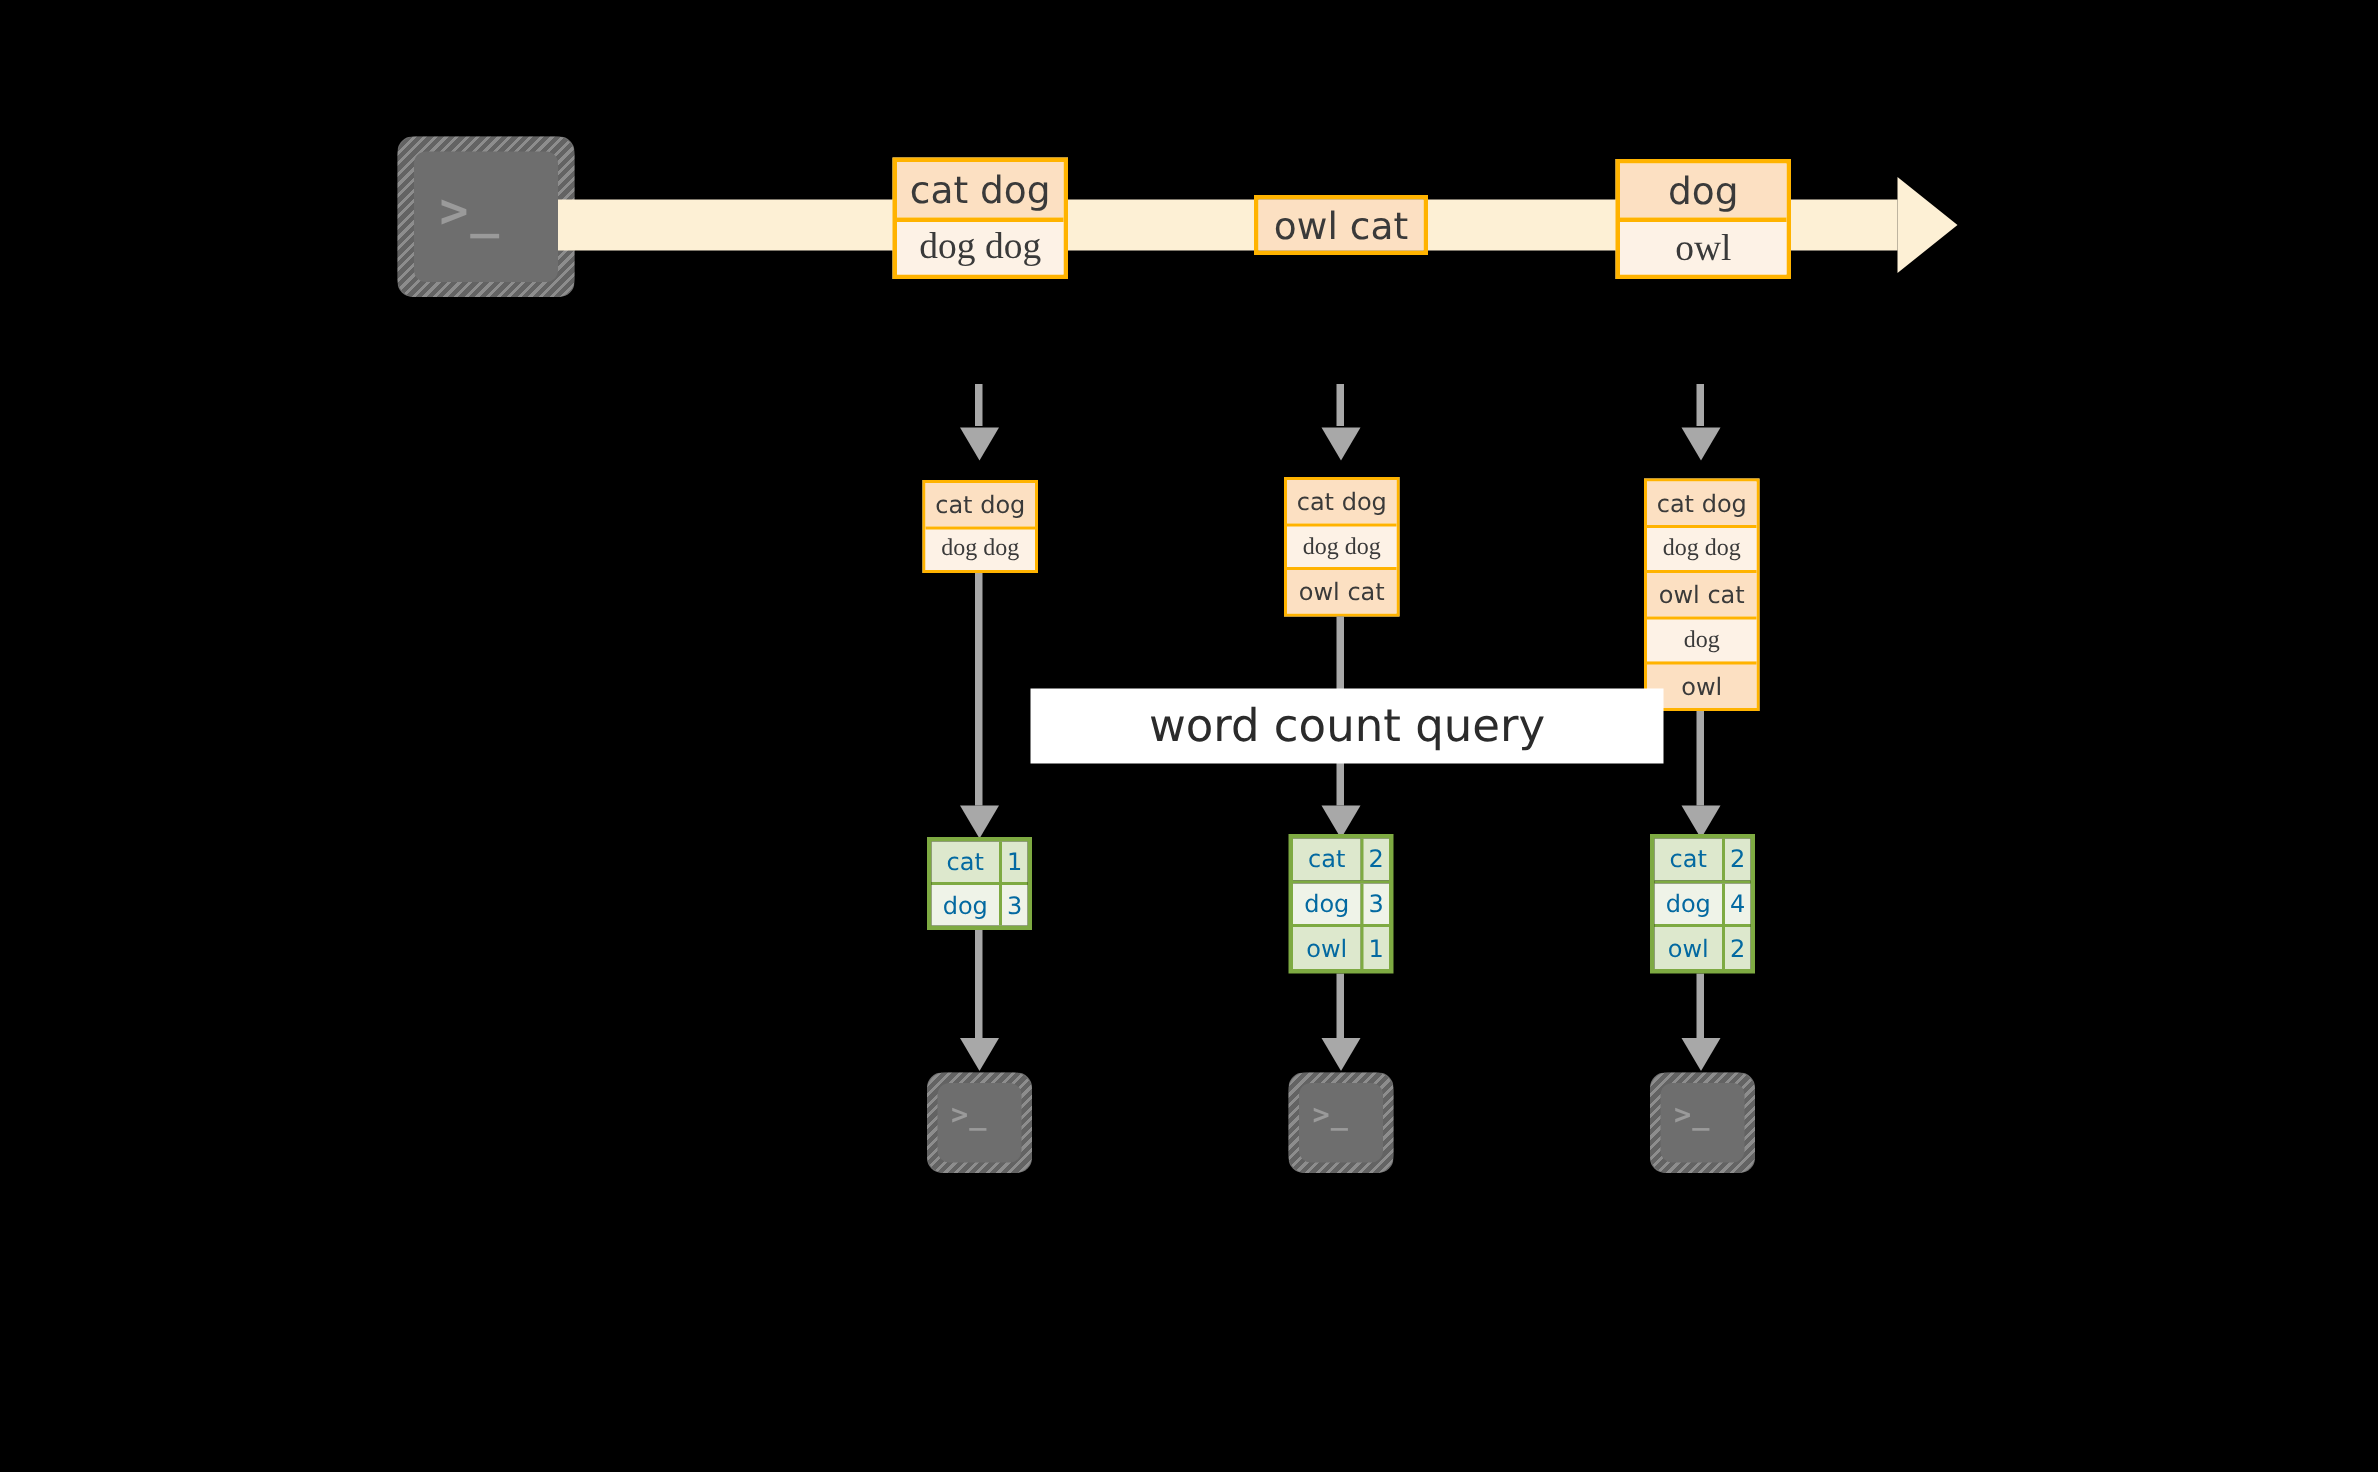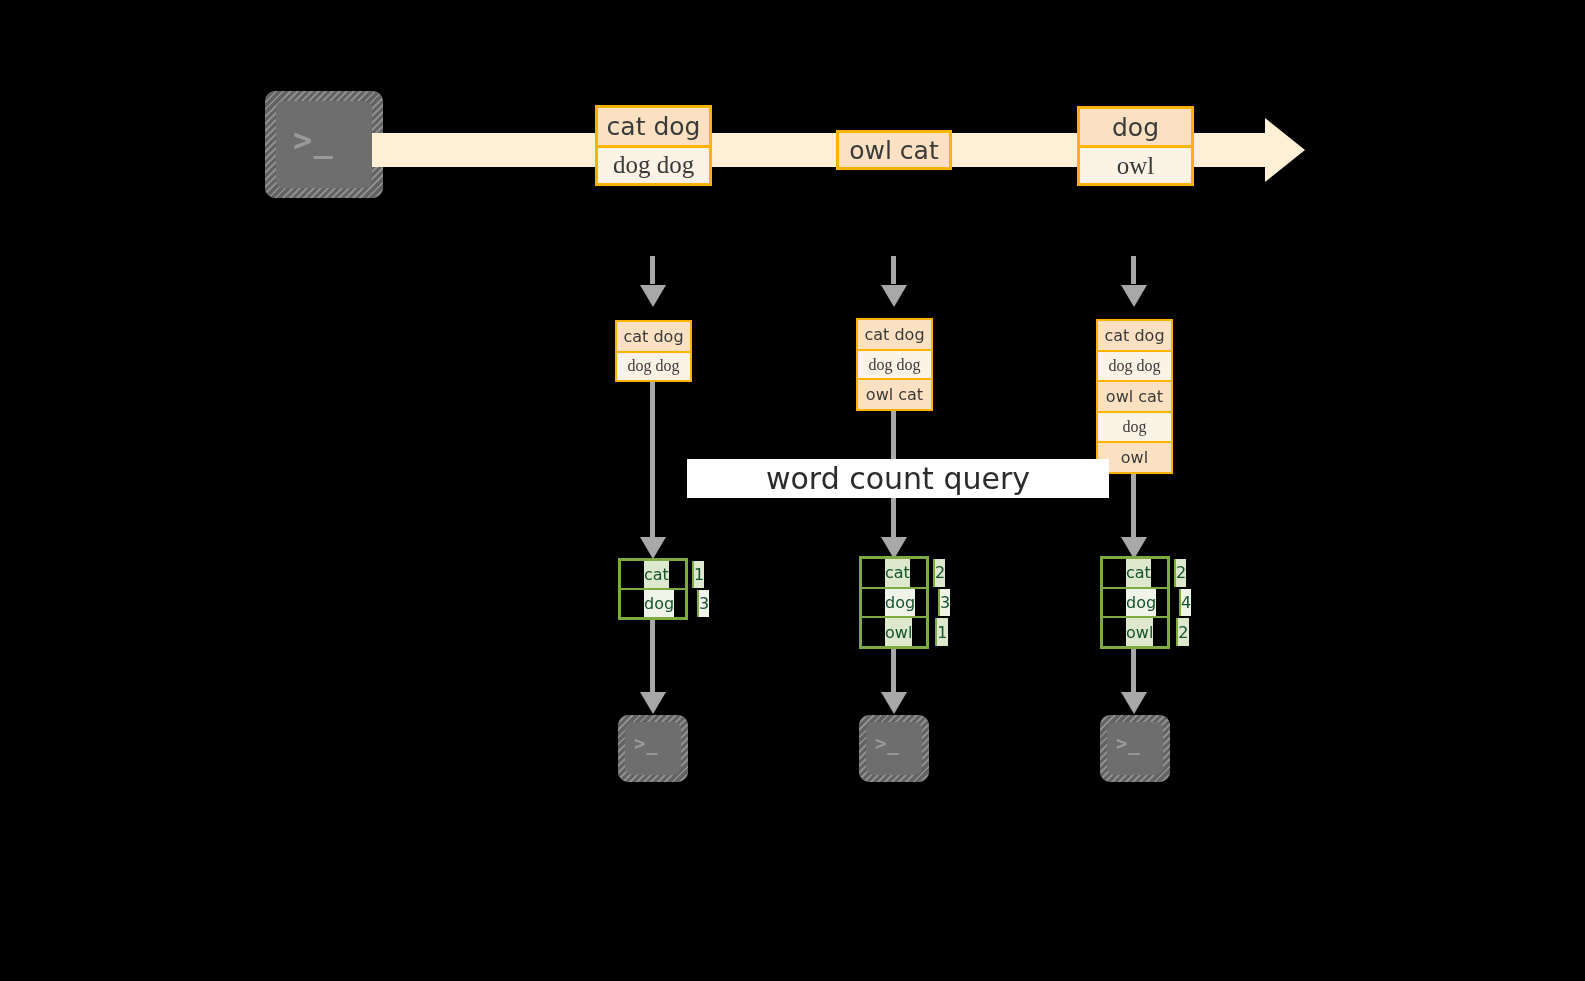--- a/index.html
+++ b/index.html
@@ -115,23 +115,22 @@
     flex: 1 1 auto;
     display: flex;
     box-sizing: border-box;
   }
   .grow + .grow { border-top: 2px solid #7eaa42; }
   .gcell {
     display: flex;
     align-items: center;
     justify-content: center;
     font-size: 16px;
-    color: #14532d;
-    box-sizing: border-box;
-    margin-left: 23px;
+    color: #0369a1;
+    box-sizing: border-box;
   }
   .gcell.word { width: 45px; }
   .gcell.num  { flex: 1 1 auto; border-left: 2px solid #7eaa42; }
   .grow.dark  .gcell { background: #dde8cd; }
   .grow.light .gcell { background: #eff3e8; }
 
   
   .varrow-line {
     position: absolute;
     background: #a8a8a8;
@@ -216,21 +215,21 @@
 
   <div class="varrow-line" style="left:650px; top:382px; height:155px;"></div>
   <div class="varrow-head" style="left:640px; top:537px;"></div>
 
   <div class="varrow-line" style="left:891px; top:411px; height:126px;"></div>
   <div class="varrow-head" style="left:881px; top:537px;"></div>
 
   <div class="varrow-line" style="left:1131px; top:474px; height:63px;"></div>
   <div class="varrow-head" style="left:1121px; top:537px;"></div>
 
-  <div class="query-label" style="left:687px; top:459px; width:422px; height:39px;">word count query</div>
+  <div class="query-label" style="left:687px; top:459px; width:422px; height:50px;">word count query</div>
 
   <div class="gbox" style="left:618px; top:558px; width:70px; height:62px;">
     <div class="grow dark">
       <div class="gcell word">cat</div>
       <div class="gcell num">1</div>
     </div>
     <div class="grow light">
       <div class="gcell word">dog</div>
       <div class="gcell num">3</div>
     </div>

